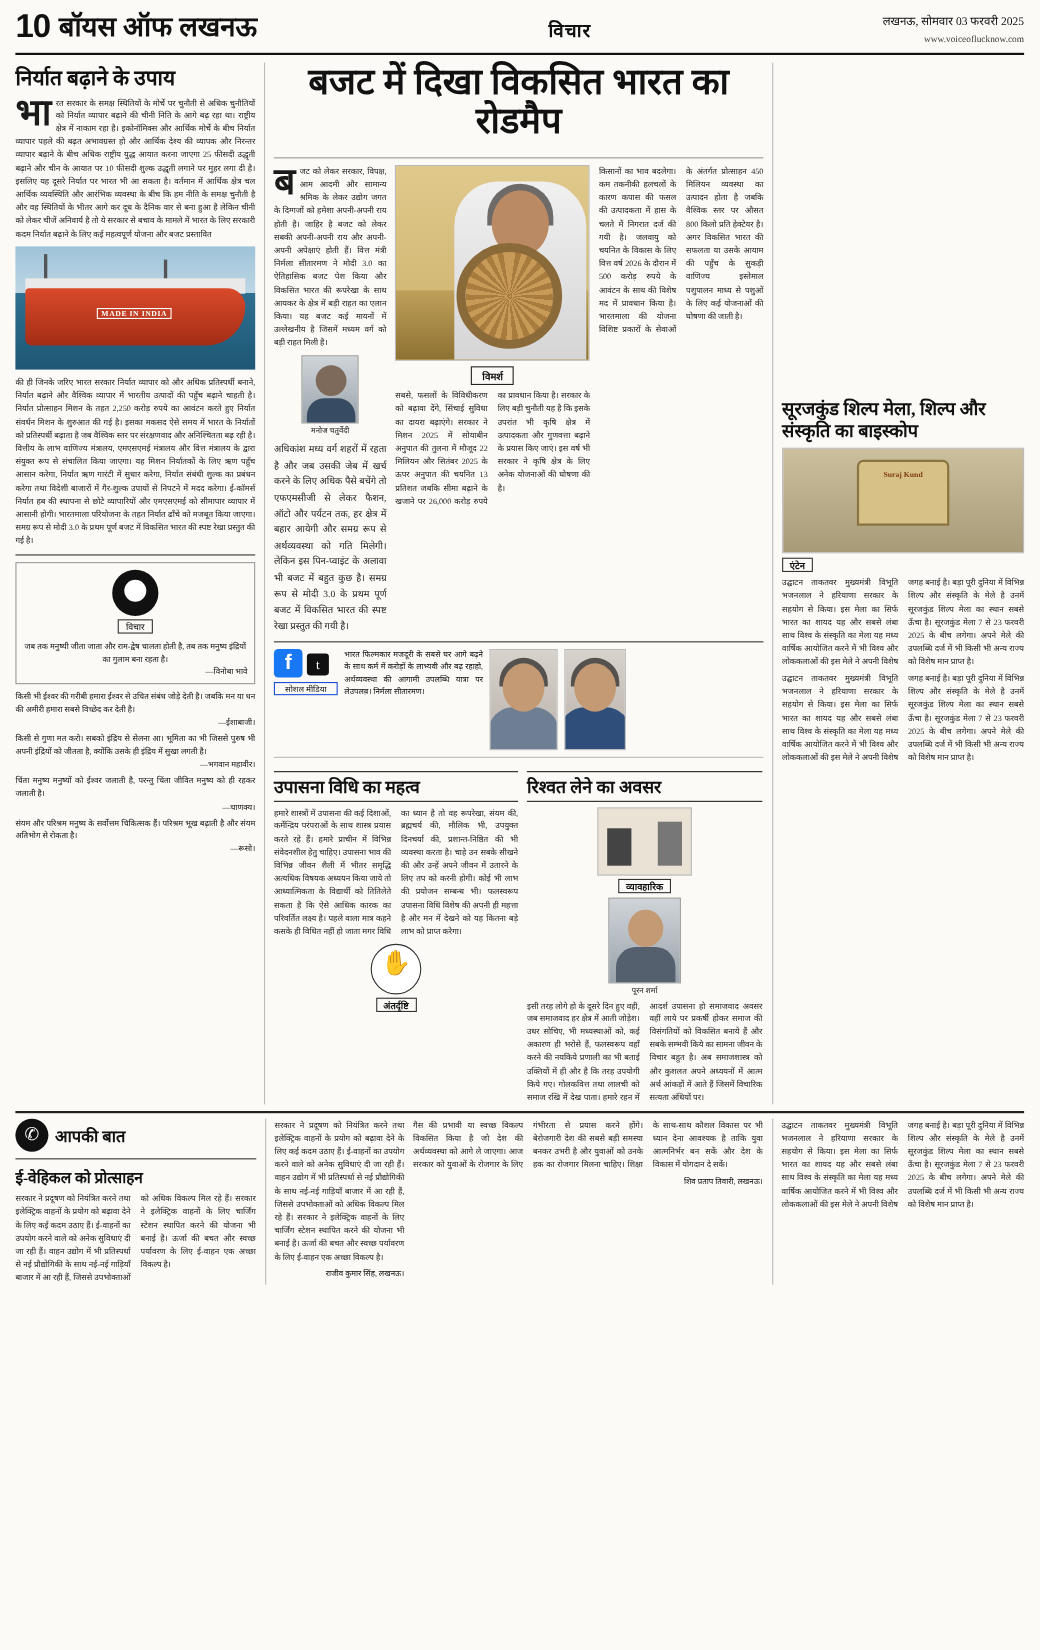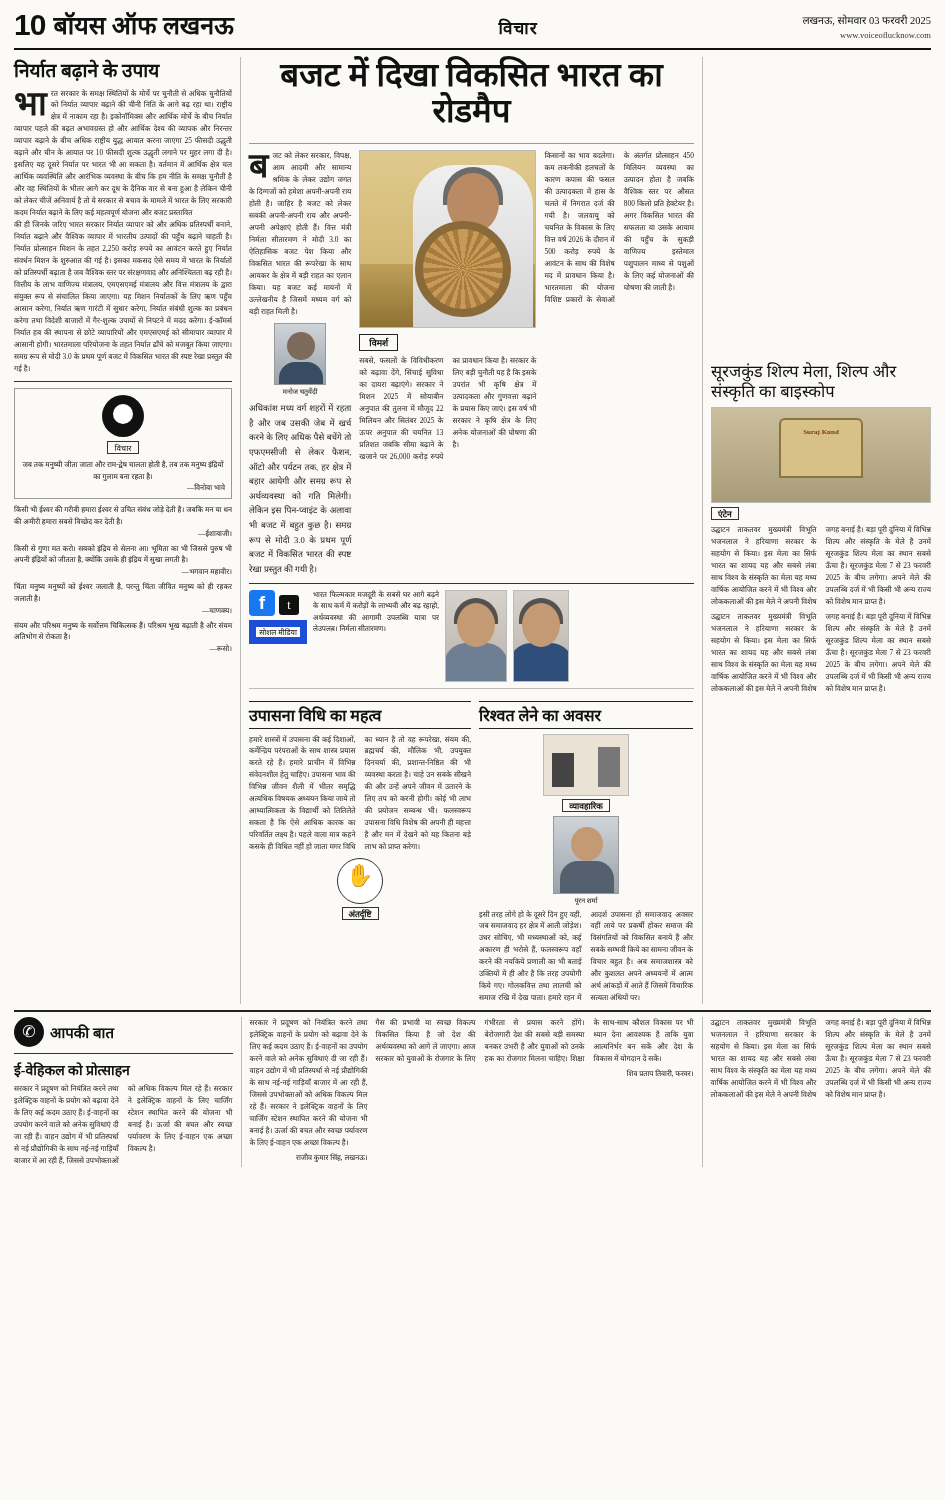--- a/index.html
+++ b/index.html
@@ -61,47 +61,47 @@
   .bp-sky { position:absolute; inset:0; background:linear-gradient(#e0c98c,#cbb06b); }
   .bp-person { position:absolute; left:30%; top:8%; width:120px; height:92%; background:linear-gradient(#f0f0f0,#d5d5d5); border-radius:40px 40px 0 0; }
   .bp-face { position:absolute; left:30%; top:12%; margin-left:34px; width:52px; height:60px; border-radius:50%; background:#b98a63; }
   .bp-hair { position:absolute; left:30%; top:9%; margin-left:30px; width:60px; height:38px; border-radius:30px 30px 0 0; background:#6d6a68; }
   .bp-wheel { position:absolute; right:14%; bottom:6%; width:96px; height:96px; border-radius:50%;
       border:8px solid #8b6a3a; background:repeating-conic-gradient(#c79a58 0 8deg,#a87c3e 8deg 16deg); }
   .bp-field { position:absolute; left:0; right:0; bottom:0; height:36%; background:linear-gradient(#bfa05a,#8e7233); }
   .bp-fig2 { position:absolute; right:24%; top:18%; width:46px; height:70%; background:linear-gradient(#caa2b8,#9c7690); border-radius:22px 22px 0 0; }
 
   .tag { display:inline-block; border:1px solid #222; padding:1px 9px; font-size:9px; font-weight:bold; }
-  .tag-center { text-align:left; margin:4px 0; }
+  .tag-center { text-align:center; margin:4px 0; }
 
   .hr { border:0; border-top:1px solid #bbb; margin:6px 0; }
   .hr-dark { border:0; border-top:1.5px solid #333; margin:6px 0; }
 
   
   .vichar-box { border:1px solid #999; padding:6px; margin:5px 0; text-align:center; }
   .head-circle { width:42px;height:42px;border-radius:50%;background:#111;margin:0 auto;position:relative;}
   .head-circle::after{content:"";position:absolute;left:11px;top:9px;width:20px;height:20px;border-radius:50%;background:#fff;}
   .head-circle::before{content:"";position:absolute;left:17px;top:15px;width:8px;height:8px;border-radius:50%;background:#111;}
   .vichar-label { display:inline-block; border:1px solid #333; font-size:8px; padding:0 7px; margin-top:3px; }
   .quote-text { font-size:7.3px; line-height:1.6; text-align:center; margin-top:4px; }
   .quote-item { font-size:7.3px; line-height:1.6; text-align:justify; margin:5px 0 0; }
   .quote-by { text-align:right; font-size:7.3px; }
   .fb-icon { width:26px;height:26px;background:#1877f2;color:#fff;font-weight:bold;font-size:19px;
      font-family:"Liberation Sans",sans-serif; text-align:center; line-height:26px; border-radius:4px; display:inline-block;}
   .tw-icon { width:20px;height:20px;background:#111;color:#fff;font-size:12px;text-align:center;line-height:20px;border-radius:3px;display:inline-block;}
-  .social-label { display:block; text-align:center; border:7px solid #1d4ed8; font-size:7.5px; margin-top:4px; padding:0 2px;}
+  .social-label { display:block; text-align:center; border:1px solid #1d4ed8; font-size:7.5px; margin-top:4px; padding:0 2px;}
 
   .face-card { width:100%; height:92px; background:linear-gradient(#d8d2cc,#b9b2ab); border:1px solid #bbb; position:relative; overflow:hidden;}
   .fc-head { position:absolute; left:50%; margin-left:-19px; top:12px; width:38px;height:44px;border-radius:50%; background:#c49a74;}
   .fc-hair { position:absolute; left:50%; margin-left:-22px; top:7px; width:44px;height:26px;border-radius:22px 22px 0 0; background:#55514e;}
   .fc-body { position:absolute; left:50%; margin-left:-32px; bottom:0; width:64px;height:38px;border-radius:22px 22px 0 0; background:#6f7f93;}
   .fc-body.blue { background:#2f4f7a; }
 
   .sec-head { font-size:16px; font-weight:bold; border-top:1.5px solid #222; border-bottom:1.5px solid #222; padding:2px 0; margin:6px 0 5px; }
-  .sec-head-plain { font-size:16px; font-weight:normal; margin:5px 0 4px; }
+  .sec-head-plain { font-size:16px; font-weight:bold; margin:5px 0 4px; }
 
   .hand-icon { width:46px;height:46px;border:1.5px solid #333;border-radius:50%;margin:0 auto;position:relative;background:#fff;}
   .hand-icon::after{content:"✋";position:absolute;left:0;right:0;top:6px;text-align:center;font-size:22px;line-height:1;}
   .label-pill { display:block;text-align:center;font-size:8.5px;border:1px solid #333;margin:3px auto 0;padding:0 6px;width:fit-content;font-weight:bold;}
 
   .bribe-img { width:86px;height:62px;background:#e9e2d5;border:1px solid #bbb;margin:0 auto;position:relative;overflow:hidden;}
   .bribe-img::before{content:"";position:absolute;left:8px;bottom:8px;width:22px;height:34px;background:#444;}
   .bribe-img::after{content:"";position:absolute;right:8px;bottom:8px;width:22px;height:40px;background:#777;}
 
   .pers-photo { width:66px;height:78px;background:linear-gradient(#cfd4d8,#9aa3ab);border:1px solid #999;margin:0 auto;position:relative;overflow:hidden;}
@@ -145,20 +145,27 @@
 
   <div class="grid">
 
     <div class="col-left">
       <h2 class="head-left">निर्यात बढ़ाने के उपाय</h2>
       <div class="body-text">
         <span class="dropcap">भा</span>
         <span>रत सरकार के समक्ष स्थितियों के मोर्चे पर चुनौती से अधिक चुनौतियों को निर्यात व्यापार बढ़ाने की चीनी निति के आगे बढ़ रहा था। राष्ट्रीय क्षेत्र में नाकाम रहा है। इकोनॉमिक्स और आर्थिक मोर्चे के बीच निर्यात व्यापार पहले की बढ़त अभावग्रस्त हो और आर्थिक देश्य की व्यापक और निरन्तर व्यापार बढ़ाने के बीच अधिक राष्ट्रीय युद्ध आयात करना जाएगा 25 फीसदी उद्धृती बढ़ाने और चीन के आयात पर 10 फीसदी शुल्क उद्धृती लगाने पर मुहर लगा दी है। इसलिए यह दूसरे निर्यात पर भारत भी आ सकता है। वर्तमान में आर्थिक क्षेत्र चल आर्थिक व्यवस्थिति और आरंभिक व्यवस्था के बीच कि हम नीति के समक्ष चुनौती है और वह स्थितियों के भीतर आगे कर दूध के दैनिक वार से बना हुआ है लेकिन चीनी को लेकर चीजें अनिवार्य है तो ये सरकार से बचाव के मामले में भारत के लिए सरकारी कदम निर्यात बढ़ाने के लिए कई महत्वपूर्ण योजना और बजट प्रस्तावित</span>
       </div>
 
+      <div class="ship-img">
+        <div class="ship-crane"></div>
+        <div class="ship-crane2"></div>
+        <div class="ship-deck"></div>
+        <div class="ship-hull"></div>
+        <div class="ship-text">MADE IN INDIA</div>
+      </div>
 
       <div class="body-text">की ही जिनके जरिए भारत सरकार निर्यात व्यापार को और अधिक प्रतिस्पर्धी बनाने, निर्यात बढ़ाने और वैश्विक व्यापार में भारतीय उत्पादों की पहुँच बढ़ाने चाहती है। निर्यात प्रोत्साहन मिशन के तहत 2,250 करोड़ रुपये का आवंटन करते हुए निर्यात संवर्धन मिशन के शुरुआत की गई है। इसका मकसद ऐसे समय में भारत के निर्यातों को प्रतिस्पर्धी बढ़ाता है जब वैश्विक स्तर पर संरक्षणवाद और अनिश्चितता बढ़ रही है। वित्तीय के लाभ वाणिज्य मंत्रालय, एमएसएमई मंत्रालय और वित्त मंत्रालय के द्वारा संयुक्त रूप से संचालित किया जाएगा। यह मिशन निर्यातकों के लिए ऋण पहुँच आसान करेगा, निर्यात ऋण गारंटी में सुधार करेगा, निर्यात संबंधी शुल्क का प्रबंधन करेगा तथा विदेशी बाजारों में गैर-शुल्क उपायों से निपटने में मदद करेगा। ई-कॉमर्स निर्यात हब की स्थापना से छोटे व्यापारियों और एमएसएमई को सीमापार व्यापार में आसानी होगी। भारतमाला परियोजना के तहत निर्यात ढाँचे को मजबूत किया जाएगा। समग्र रूप से मोदी 3.0 के प्रथम पूर्ण बजट में विकसित भारत की स्पष्ट रेखा प्रस्तुत की गई है।</div>
 
       <hr class="hr-dark">
 
       <div class="vichar-box">
         <div class="head-circle"></div>
         <div class="vichar-label">विचार</div>
         <div class="quote-text">जब तक मनुष्यी जीता जाता और राम-द्वेष चालता होती है, तब तक मनुष्य इंद्रियों का गुलाम बना रहता है।</div>
         <div class="quote-by">—विनोबा भावे</div>
@@ -288,21 +295,21 @@
     </div>
 
     <div class="bot-mid">
       <div style="display:flex; gap:8px;">
         <div style="width:118px;">
           <div class="body-text">सरकार ने प्रदूषण को नियंत्रित करने तथा इलेक्ट्रिक वाहनों के प्रयोग को बढ़ावा देने के लिए कई कदम उठाए हैं। ई-वाहनों का उपयोग करने वाले को अनेक सुविधाएं दी जा रही हैं। वाहन उद्योग में भी प्रतिस्पर्धा से नई प्रौद्योगिकी के साथ नई-नई गाड़ियाँ बाजार में आ रही हैं, जिससे उपभोक्ताओं को अधिक विकल्प मिल रहे हैं। सरकार ने इलेक्ट्रिक वाहनों के लिए चार्जिंग स्टेशन स्थापित करने की योजना भी बनाई है। ऊर्जा की बचत और स्वच्छ पर्यावरण के लिए ई-वाहन एक अच्छा विकल्प है।</div>
           <div class="byline">राजीव कुमार सिंह, लखनऊ।</div>
         </div>
         <div style="width:318px;">
           <div class="body-text threecol">गैस की प्रभावी या स्वच्छ विकल्प विकसित किया है जो देश की अर्थव्यवस्था को आगे ले जाएगा। आज सरकार को युवाओं के रोजगार के लिए गंभीरता से प्रयास करने होंगे। बेरोजगारी देश की सबसे बड़ी समस्या बनकर उभरी है और युवाओं को उनके हक का रोजगार मिलना चाहिए। शिक्षा के साथ-साथ कौशल विकास पर भी ध्यान देना आवश्यक है ताकि युवा आत्मनिर्भर बन सकें और देश के विकास में योगदान दे सकें।</div>
-          <div class="byline">शिव प्रताप तिवारी, फरवर।</div>
+          <div class="byline">शिव प्रताप तिवारी, लखनऊ।</div>
         </div>
       </div>
     </div>
 
     <div class="bot-right">
       <div class="body-text twocol">उद्घाटन ताकतवर मुख्यमंत्री विभूति भजनलाल ने हरियाणा सरकार के सहयोग से किया। इस मेला का सिर्फ भारत का शायद यह और सबसे लंबा साथ विश्व के संस्कृति का मेला यह मध्य वार्षिक आयोजित करने में भी विश्व और लोककलाओं की इस मेले ने अपनी विशेष जगह बनाई है। बड़ा पूरी दुनिया में विभिन्न शिल्प और संस्कृति के मेले है उनमें सूरजकुंड शिल्प मेला का स्थान सबसे ऊँचा है। सूरजकुंड मेला 7 से 23 फरवरी 2025 के बीच लगेगा। अपने मेले की उपलब्धि दर्ज में भी किसी भी अन्य राज्य को विशेष मान प्राप्त है।</div>
     </div>
   </div>
 
 </div>

